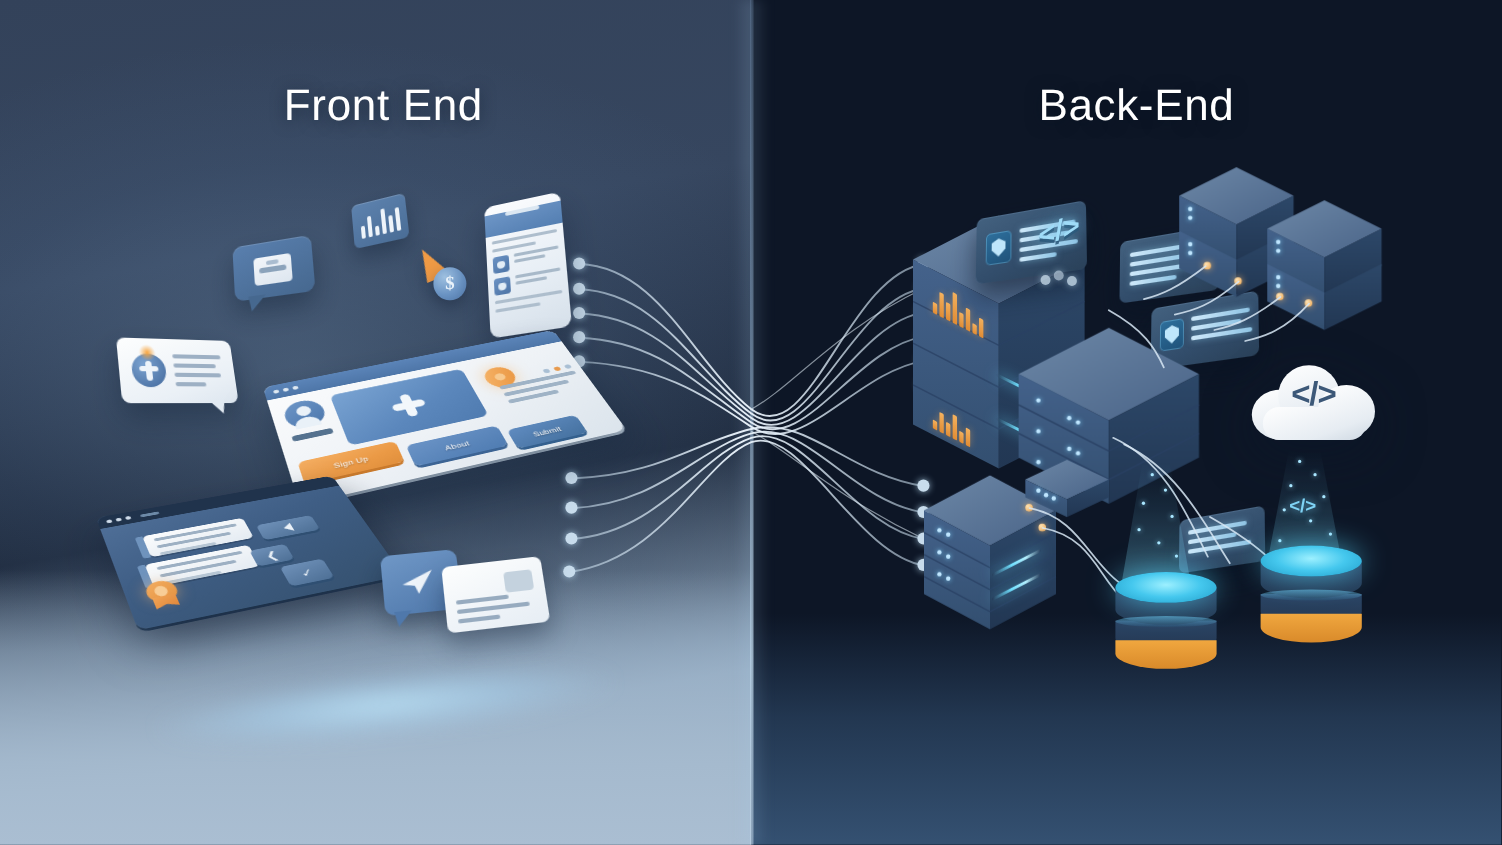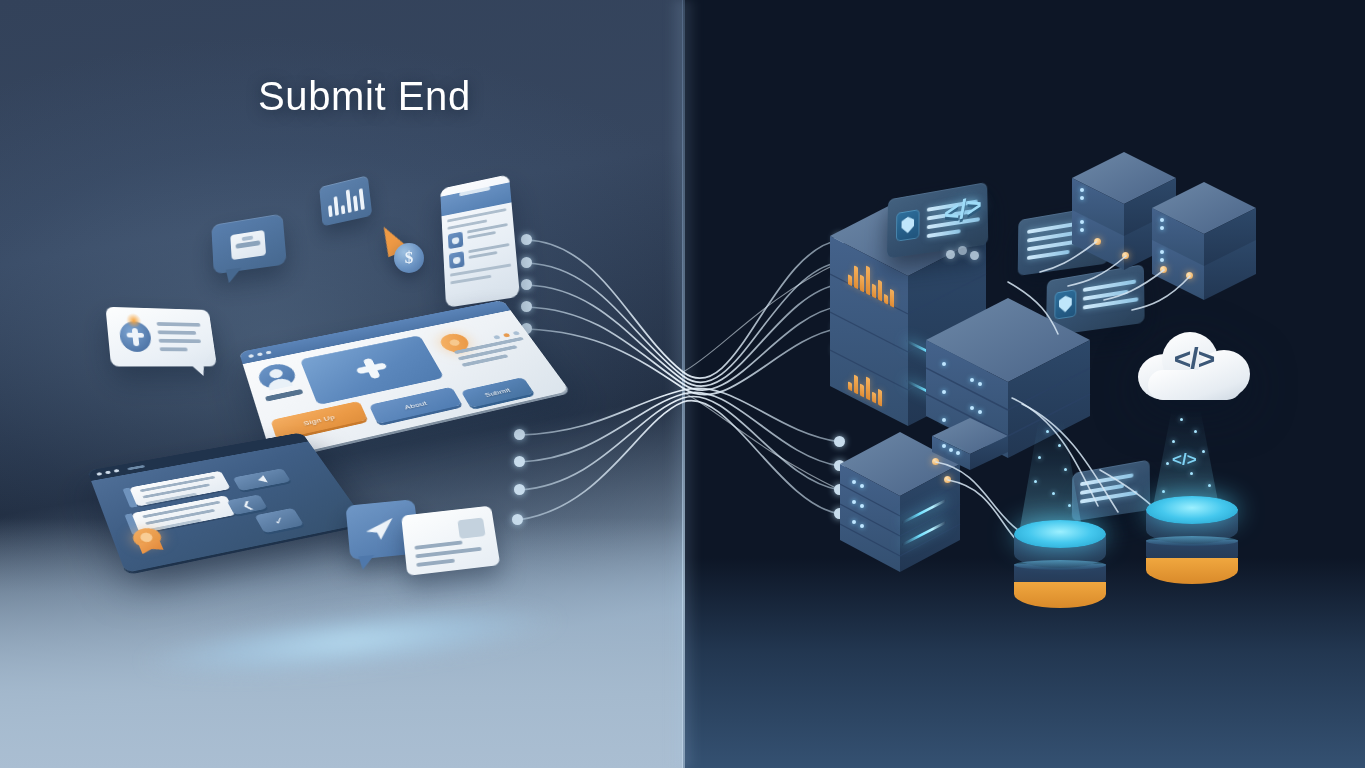--- a/index.html
+++ b/index.html
@@ -392,21 +392,22 @@
 <div id="stage">
 
   <div class="bg-left"></div>
   <div class="bg-right"></div>
   <div class="floor-left"></div>
   <div class="floor-right"></div>
   <div class="floor-glow"></div>
   <div class="divider-glow"></div>
   <div class="divider"></div>
 
-  <div class="title" id="title-front">Submit End</div>
+  <div class="title" id="title-front">Front End</div>
+  <div class="title" id="title-back">Back-End</div>
 
   <svg class="wires" viewBox="0 0 1365 768">
     <defs>
       <linearGradient id="wg" x1="0" y1="0" x2="1" y2="0">
         <stop offset="0%" stop-color="#c3d8e8" stop-opacity="0.55"></stop>
         <stop offset="48%" stop-color="#eef7ff" stop-opacity="0.95"></stop>
         <stop offset="100%" stop-color="#c3d8e8" stop-opacity="0.55"></stop>
       </linearGradient>
       <filter id="soft">
           <feGaussianBlur stdDeviation="1.1"></feGaussianBlur>

